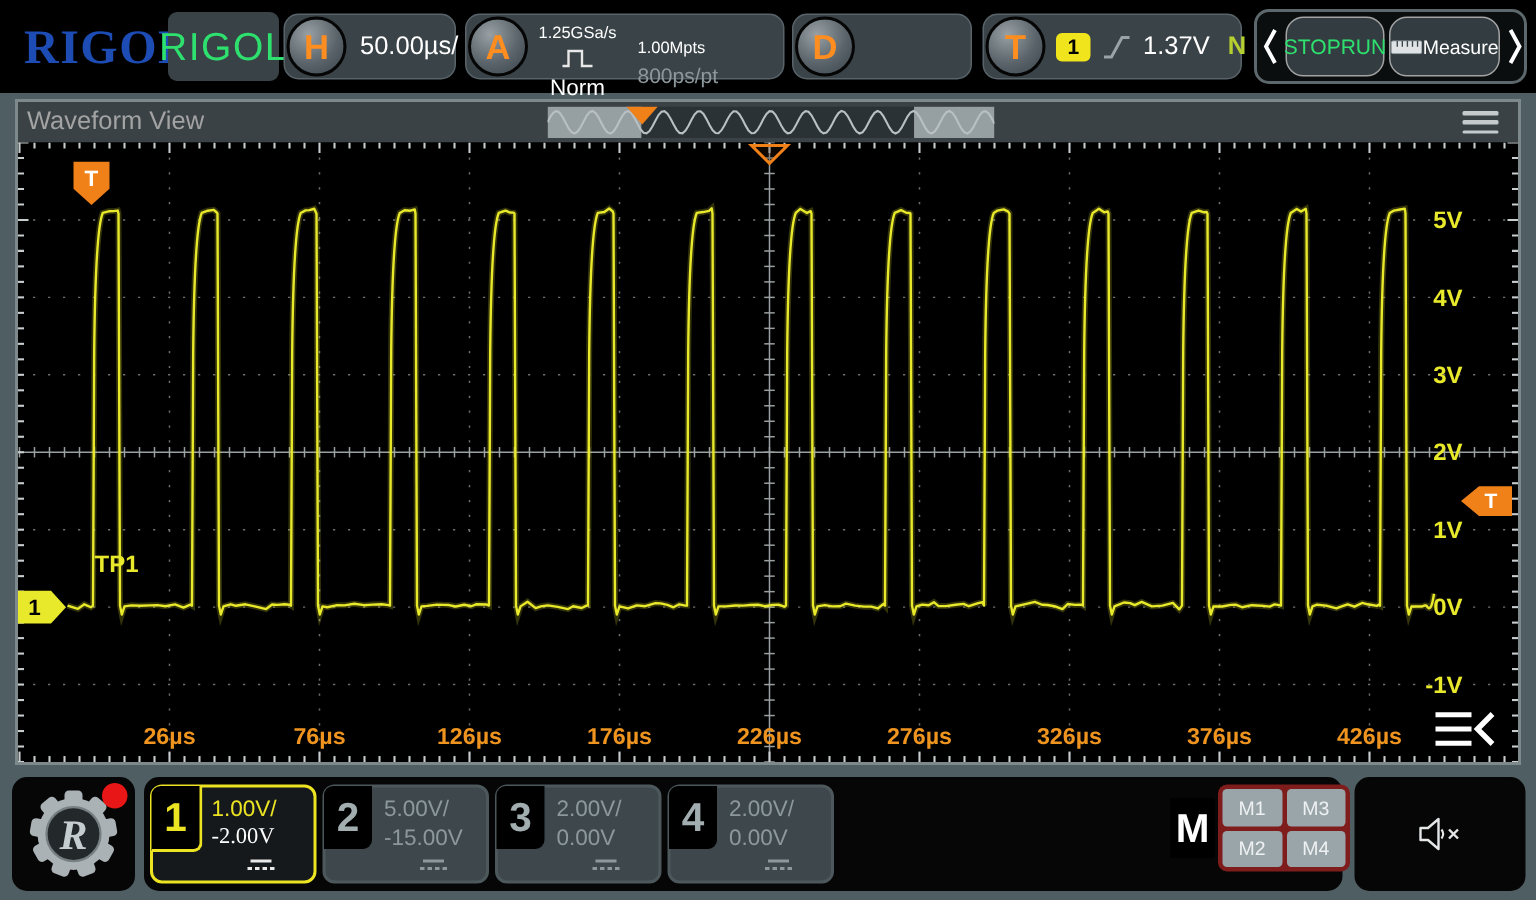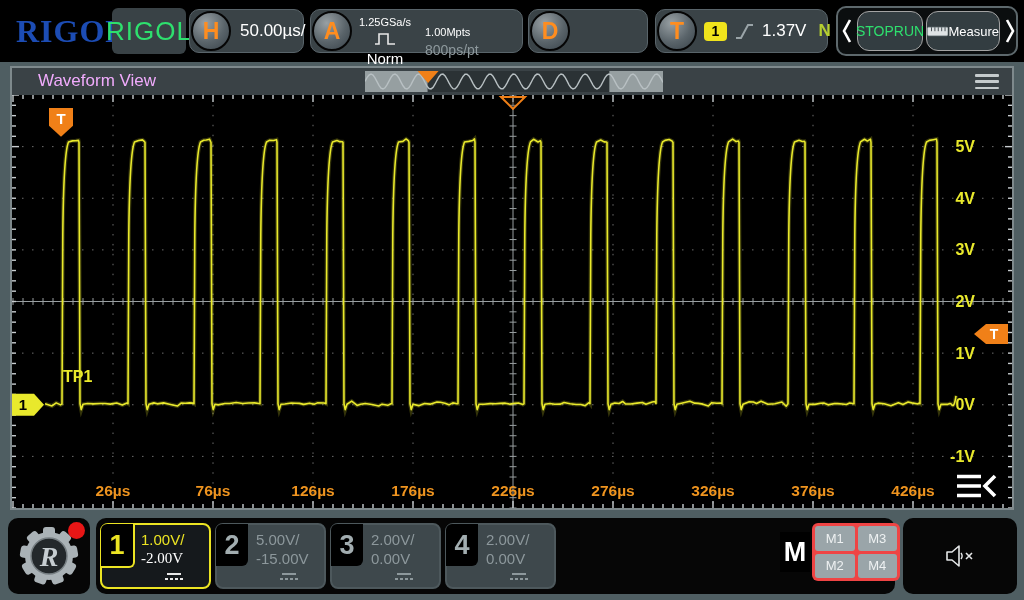--- a/index.html
+++ b/index.html
@@ -38,21 +38,21 @@
            display:flex;flex-direction:row;align-items:center;justify-content:center;}
   #btn-stoprun{width:66px;}
   #btn-stoprun .g{color:#2ee06e;font-size:14px;line-height:16px;}
   #btn-stoprun .hr{width:44px;height:2px;background:#2ee06e;margin:1px 0;}
   #btn-measure{width:74px;}
   #btn-measure .mlabel{color:#fff;font-size:13px;margin-top:1px;}
   
   #wave-window{position:absolute;left:10px;top:66px;width:1004px;height:444px;border:2px solid #7e898c;
                box-sizing:border-box;background:#000;}
   #wave-header{position:absolute;left:0;top:0;width:1000px;height:27px;background:#3a4246;}
-  #wave-title{position:absolute;left:26px;top:3px;color:#f0abfc;font-size:17px;}
+  #wave-title{position:absolute;left:6px;top:3px;color:#a3a3a3;font-size:17px;}
   #nav-strip{position:absolute;left:353px;top:3px;width:298px;height:21px;}
   #hamburger{position:absolute;right:13px;top:6px;width:24px;height:15px;display:flex;flex-direction:column;justify-content:space-between;}
   #hamburger i{display:block;height:2.5px;background:#c5cbcd;border-radius:1px;}
   #plot{position:absolute;left:0;top:27px;width:1000px;height:413px;background:#000;}
   #plot-menu{position:absolute;right:14px;bottom:8px;}
   
   .blackbox{position:absolute;top:518px;height:76px;background:#060606;border-radius:10px;}
   #logo-box{left:8px;width:82px;}
   #notif-dot{position:absolute;right:5px;top:4px;width:17px;height:17px;border-radius:50%;background:#e81616;}
   #channels-box{left:96px;width:799px;}
@@ -67,21 +67,21 @@
   .active .v1{color:#ece423;} .active .v2{color:#fff;font-family:Liberation Serif, serif;}
   .inactive .v1,.inactive .v2{color:#8d989c;}
   .dc-icon{position:absolute;left:62px;bottom:7px;width:20px;}
   .active .dc-icon{color:#e8e8e8;} .inactive .dc-icon{color:#8d989c;}
   .dc-line{height:2px;background:currentColor;width:14px;margin:0 auto;}
   .dc-dots{display:flex;gap:2px;margin-top:3px;justify-content:center;}
   .dc-dots i{width:3px;height:2px;background:currentColor;}
   #m-group{position:absolute;left:684px;top:5px;display:flex;}
   #m-letter{width:30px;height:40px;background:#000;color:#fff;font-size:27px;font-weight:bold;
             display:flex;align-items:center;justify-content:center;margin-top:9px;}
-  #m-panel{margin-left:2px;width:88px;height:58px;background:#ef4444;border-radius:6px;padding:3px;box-sizing:border-box;
+  #m-panel{margin-left:2px;width:88px;height:58px;background:#7f1d1d;border-radius:6px;padding:3px;box-sizing:border-box;
            display:grid;grid-template-columns:1fr 1fr;gap:3px;}
   .m-btn{background:#9aa5a9;border-radius:3px;color:#eef1f2;font-size:13px;display:flex;align-items:center;justify-content:center;}
   #speaker-box{left:903px;width:114px;display:flex;align-items:center;justify-content:center;}
 </style>
 </head>
 <body>
 
 <div id="screen">
 
   <div id="topbar">

